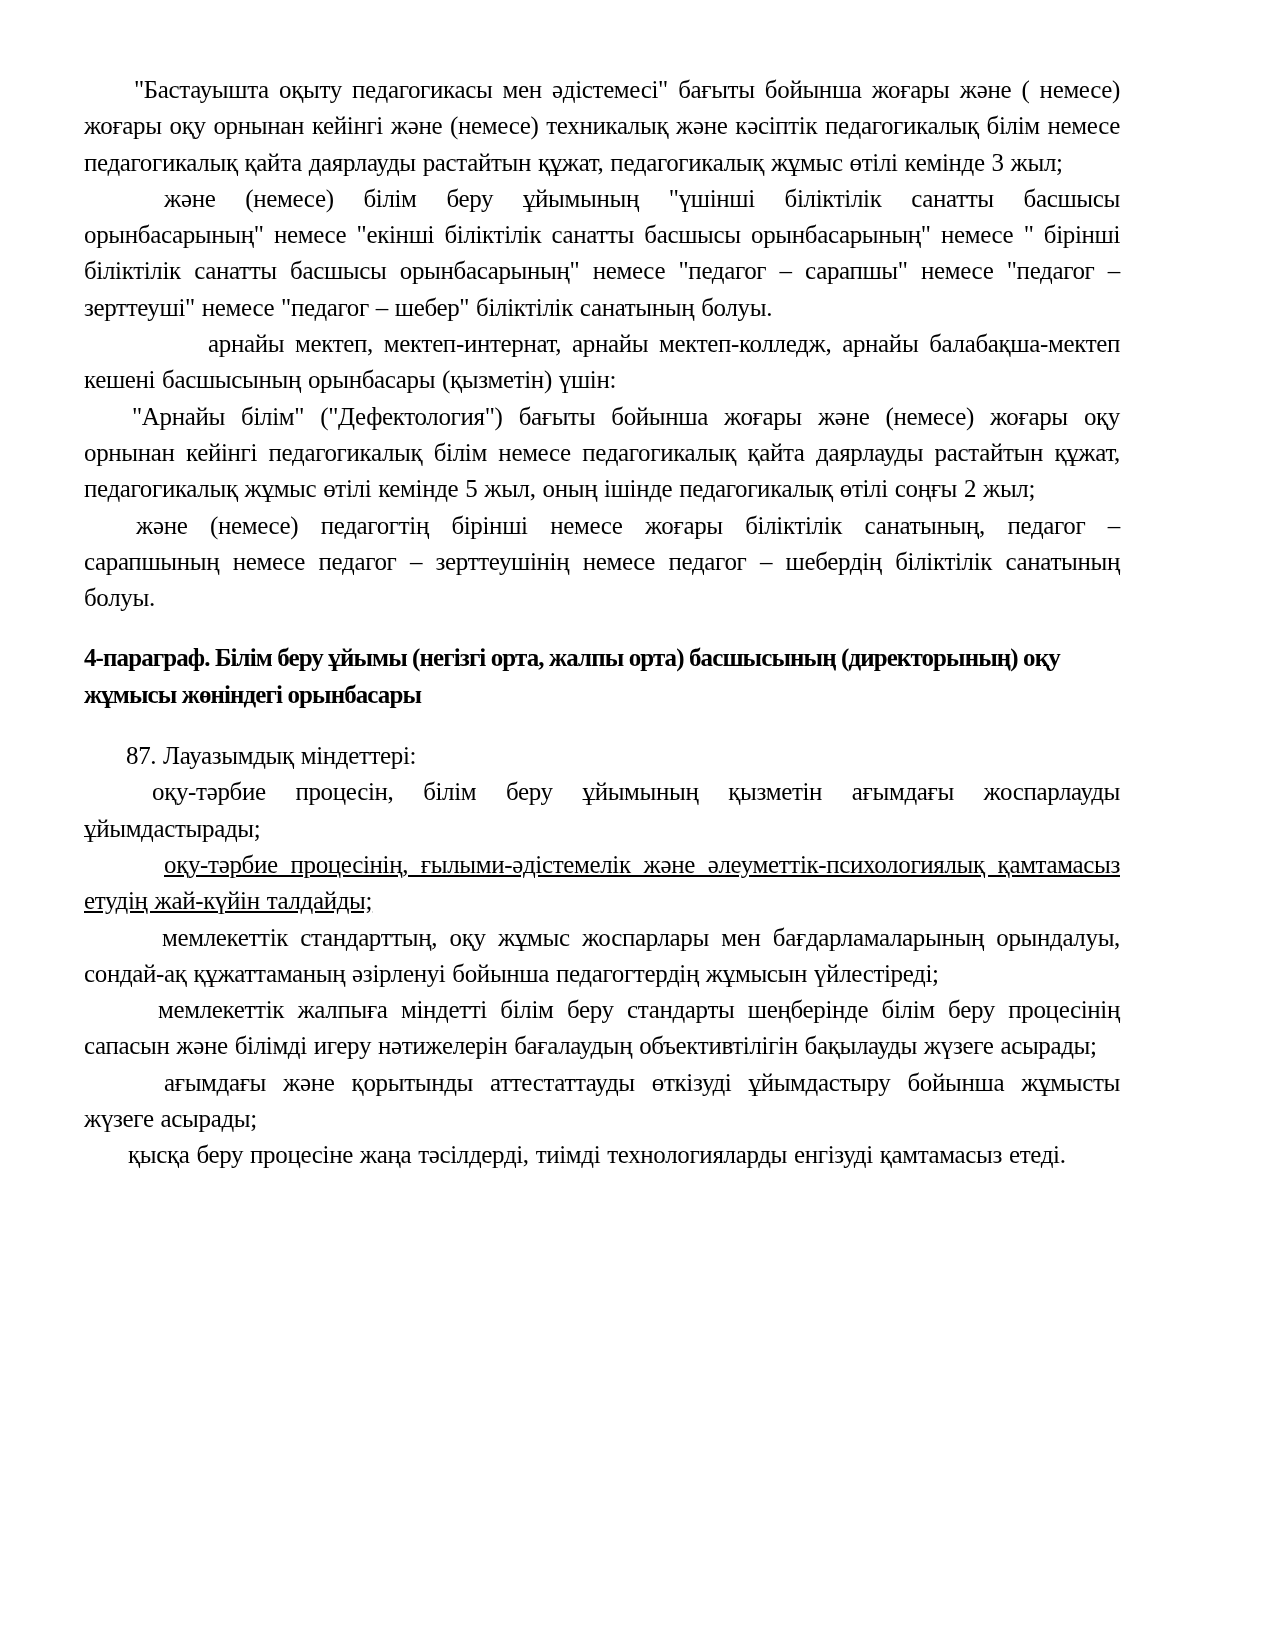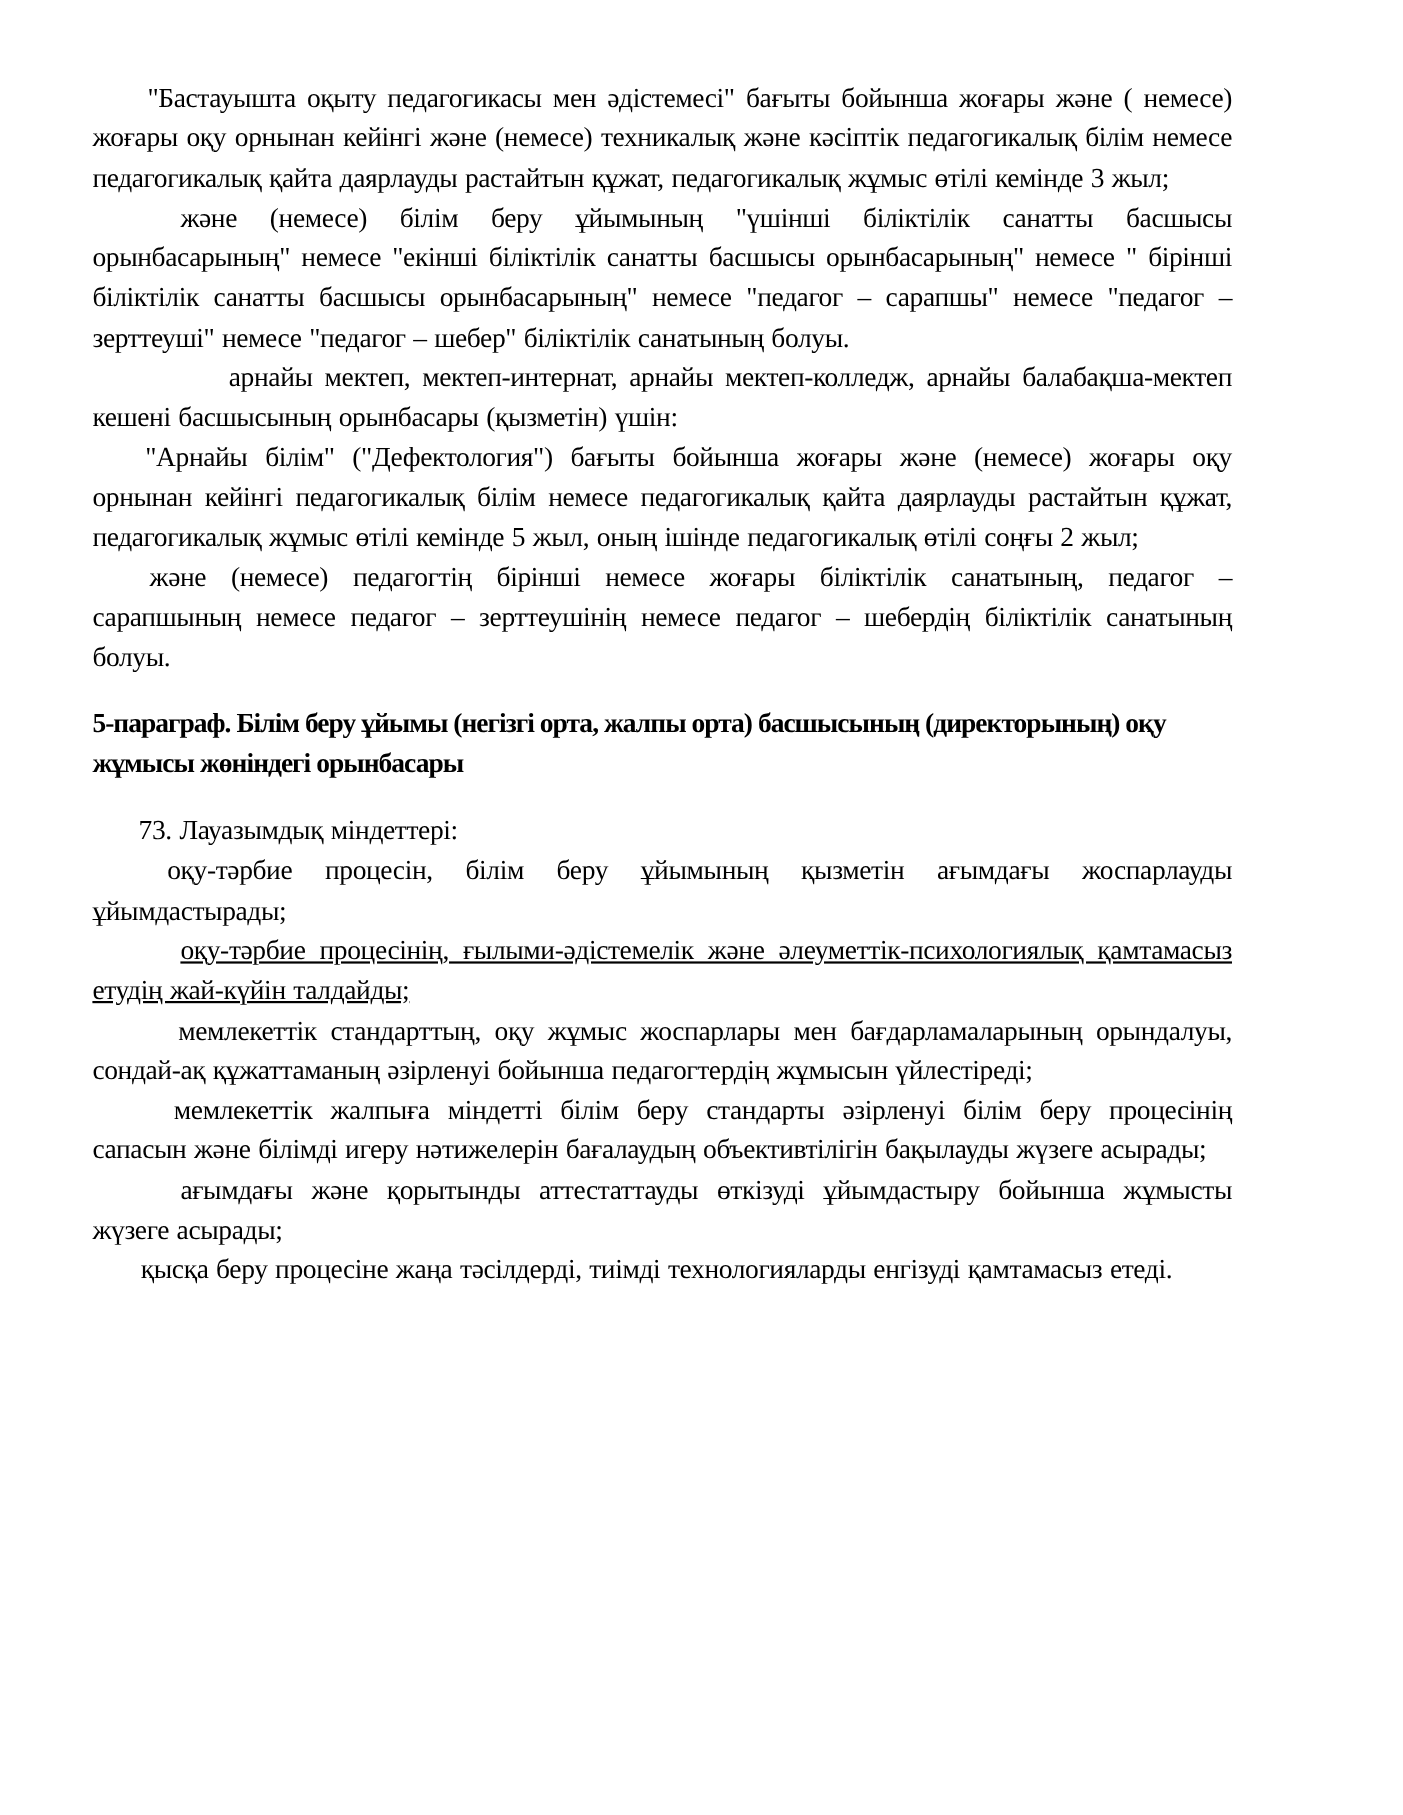--- a/index.html
+++ b/index.html
@@ -45,23 +45,23 @@
 </head>
 <body>
 
 <div class="page">
   <p class="p" style="text-indent:50px;">"Бастауышта оқыту педагогикасы мен әдістемесі" бағыты бойынша жоғары және ( немесе) жоғары оқу орнынан кейінгі және (немесе) техникалық және кәсіптік педагогикалық білім немесе педагогикалық қайта даярлауды растайтын құжат, педагогикалық жұмыс өтілі кемінде 3 жыл;</p>
   <p class="p" style="text-indent:80px;">және (немесе) білім беру ұйымының "үшінші біліктілік санатты басшысы орынбасарының" немесе "екінші біліктілік санатты басшысы орынбасарының" немесе " бірінші біліктілік санатты басшысы орынбасарының" немесе "педагог – сарапшы" немесе "педагог – зерттеуші" немесе "педагог – шебер" біліктілік санатының болуы.</p>
   <p class="p" style="text-indent:124px;">арнайы мектеп, мектеп-интернат, арнайы мектеп-колледж, арнайы балабақша-мектеп кешені басшысының орынбасары (қызметін) үшін:</p>
   <p class="p" style="text-indent:48px;">"Арнайы білім" ("Дефектология") бағыты бойынша жоғары және (немесе) жоғары оқу орнынан кейінгі педагогикалық білім немесе педагогикалық қайта даярлауды растайтын құжат, педагогикалық жұмыс өтілі кемінде 5 жыл, оның ішінде педагогикалық өтілі соңғы 2 жыл;</p>
   <p class="p" style="text-indent:52px;">және (немесе) педагогтің бірінші немесе жоғары біліктілік санатының, педагог – сарапшының немесе педагог – зерттеушінің немесе педагог – шебердің біліктілік санатының болуы.</p>
 
-  <h2 class="heading gap-heading-top">5-параграф. Білім беру ұйымы (негізгі орта, жалпы орта) басшысының (директорының) оқу жұмысы жөніндегі орынбасары</h2>
+  <h2 class="heading gap-heading-top">4-параграф. Білім беру ұйымы (негізгі орта, жалпы орта) басшысының (директорының) оқу жұмысы жөніндегі орынбасары</h2>
 
-  <p class="p single gap-heading-bottom" style="text-indent:42px;">73. Лауазымдық міндеттері:</p>
+  <p class="p single gap-heading-bottom" style="text-indent:42px;">87. Лауазымдық міндеттері:</p>
 
   <p class="p" style="text-indent:68px;">оқу-тәрбие процесін, білім беру ұйымының қызметін ағымдағы жоспарлауды ұйымдастырады;</p>
   <p class="p" style="text-indent:80px;text-decoration:underline;">оқу-тәрбие процесінің, ғылыми-әдістемелік және әлеуметтік-психологиялық қамтамасыз етудің жай-күйін талдайды;</p>
   <p class="p" style="text-indent:78px;">мемлекеттік стандарттың, оқу жұмыс жоспарлары мен бағдарламаларының орындалуы, сондай-ақ құжаттаманың әзірленуі бойынша педагогтердің жұмысын үйлестіреді;</p>
-  <p class="p" style="text-indent:74px;">мемлекеттік жалпыға міндетті білім беру стандарты әзірленуі білім беру процесінің сапасын және білімді игеру нәтижелерін бағалаудың объективтілігін бақылауды жүзеге асырады;</p>
+  <p class="p" style="text-indent:74px;">мемлекеттік жалпыға міндетті білім беру стандарты шеңберінде білім беру процесінің сапасын және білімді игеру нәтижелерін бағалаудың объективтілігін бақылауды жүзеге асырады;</p>
   <p class="p" style="text-indent:80px;">ағымдағы және қорытынды аттестаттауды өткізуді ұйымдастыру бойынша жұмысты жүзеге асырады;</p>
   <p class="p" style="text-indent:44px;">қысқа беру процесіне жаңа тәсілдерді, тиімді технологияларды енгізуді қамтамасыз етеді.</p>
 </div>
 
 </body></html>

